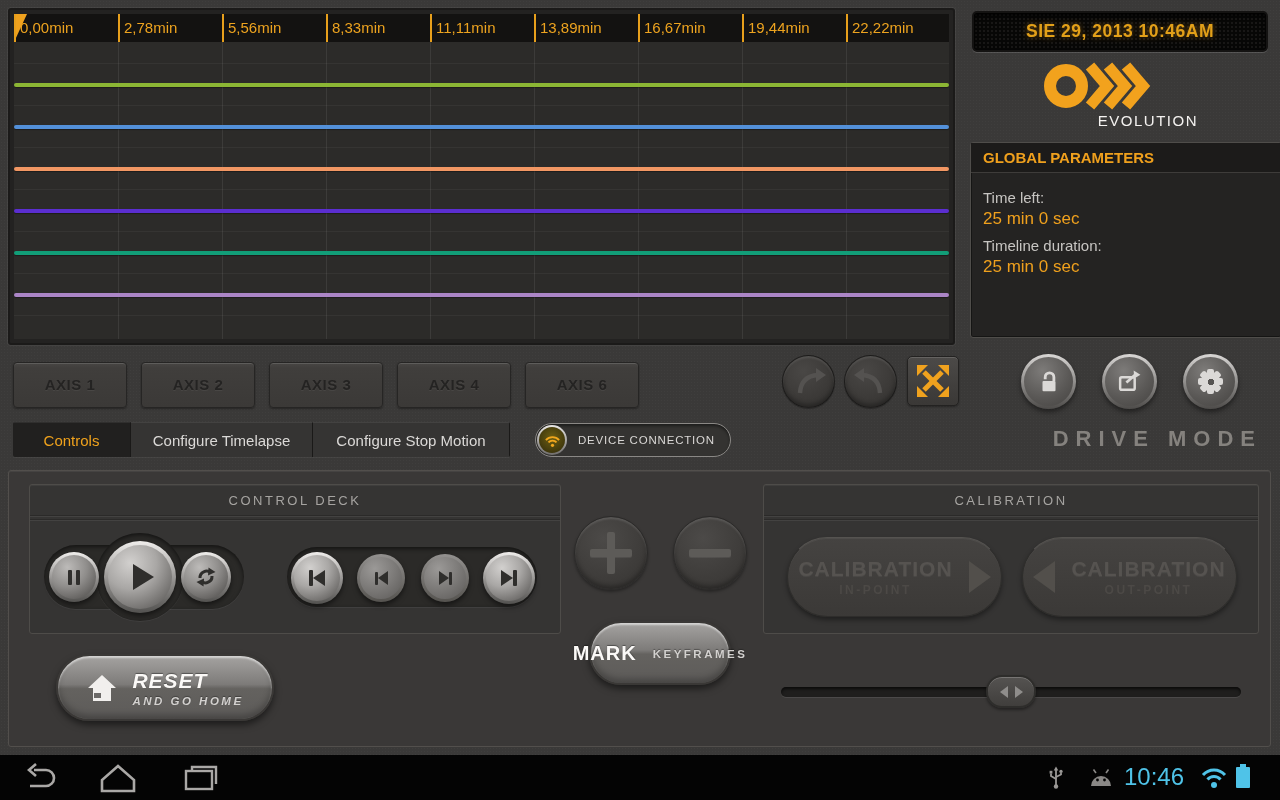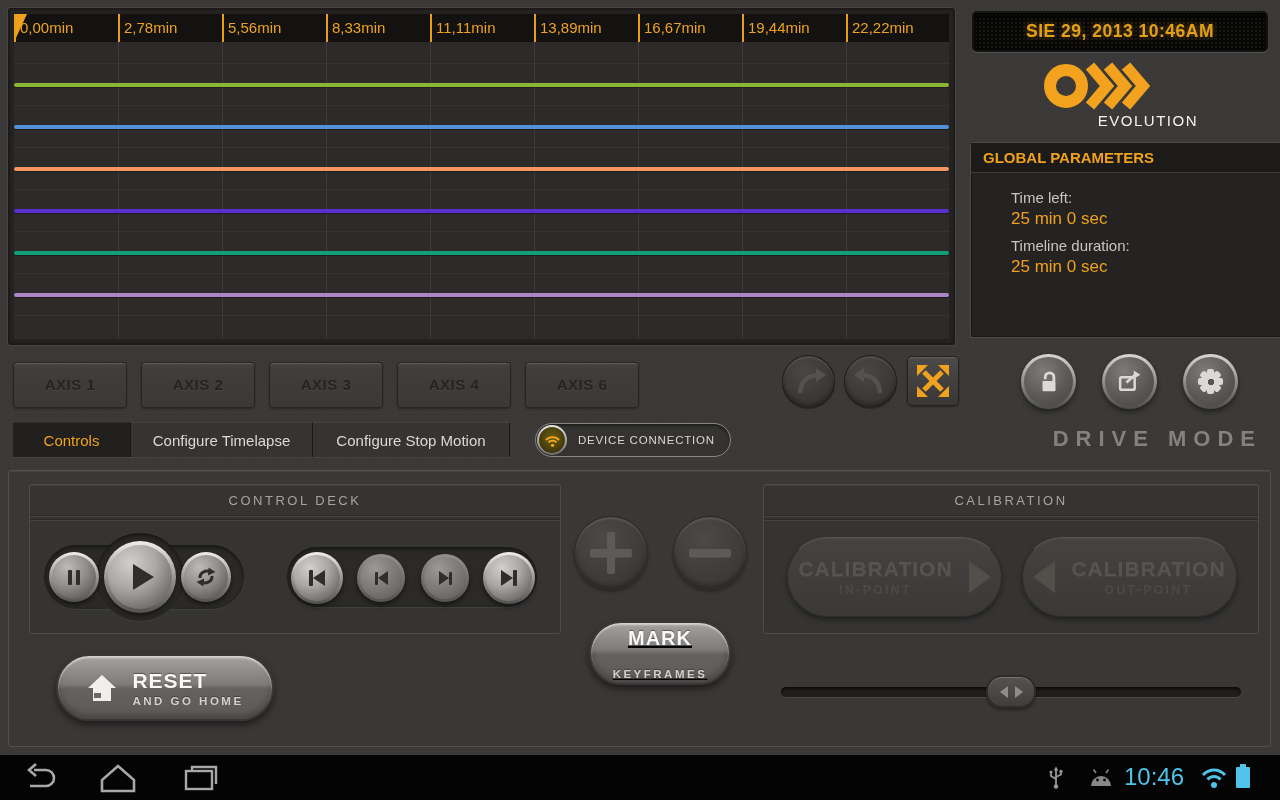--- a/index.html
+++ b/index.html
@@ -28,21 +28,21 @@
     background-image:radial-gradient(circle, #181716 1px, transparent 1.3px); background-size:4px 4px;
     border:2px solid #141312; box-shadow:0 1px 0 rgba(255,255,255,.14), inset 0 2px 5px #000;
     text-align:center; line-height:37px; font-size:17.5px; font-weight:bold; letter-spacing:.5px;
     color:#e2a019; text-shadow:0 0 6px rgba(240,162,30,.45); }
   .logo-mark { left:1044px; top:60px; }
   .logo-text { left:1040px; top:112px; width:158px; text-align:right; font-size:15px; color:#f4f2f0; letter-spacing:1.5px; }
   .gp-panel { left:970px; top:142px; width:312px; height:196px; background:#242322; border:1px solid #4f4d4a;
     border-radius:3px; box-shadow:inset 0 0 0 1px rgba(0,0,0,.4); }
   .gp-header { height:30px; line-height:30px; background:#1c1b1a; border-bottom:1px solid #3e3c3a;
     padding:0 12px; font-size:15px; font-weight:bold; color:#efa01d; }
-  .gp-body { padding:8px 12px;margin-left:28px; }
+  .gp-body { padding:8px 12px; }
   .gp-label { font-size:15px; color:#c7c5c2; margin-top:8px; }
   .gp-value { font-size:17px; color:#efa01d; margin-top:3px; }
 
   
   .axis-row { left:13px; top:362px; height:46px; display:flex; gap:14px; }
   .axis-btn { width:114px; height:46px; border-radius:4px; background:linear-gradient(#484644,#403e3c 12%,#3b3937);
     border:1px solid #262524; box-shadow:inset 0 1px 0 rgba(255,255,255,.13), 0 1px 2px rgba(0,0,0,.35);
     font-size:15px; font-weight:bold; letter-spacing:.5px; color:#242322; text-align:center; line-height:44px;
     text-shadow:0 1px 0 rgba(255,255,255,.06); }
 
@@ -394,21 +394,21 @@
       <div class="pm-glyph">
           <div class="h"></div>
           <div class="v"></div>
         </div>
     </div>
     <div class="pm-btn abs" style="left:664px; top:45px;">
       <div class="pm-glyph">
           <div class="h"></div>
         </div>
     </div>
-    <div class="metal-pill abs" style="left:580px; top:150px; width:142px; height:64px; flex-direction:column; gap:16px;text-decoration:underline;">
+    <div class="metal-pill abs" style="left:580px; top:150px; width:142px; height:64px; flex-direction:row; gap:16px;">
       <div class="pill-title" style="font-size:20px;">MARK</div>
       <div class="pill-sub">KEYFRAMES</div>
     </div>
 
     <div class="sub-panel" style="left:754px; top:13px; width:496px; height:150px;">
       <div class="sub-title">CALIBRATION</div>
       <div class="groove" style="top:30px;"></div>
       <div class="groove" style="top:34px;"></div>
       <div class="calib-btn" style="left:23px; top:52px;">
         <div>
@@ -419,21 +419,21 @@
       </div>
       <div class="calib-btn" style="left:258px; top:52px;">
         <div class="calib-tri-l"></div>
         <div>
           <div class="calib-title">CALIBRATION</div>
           <div class="calib-sub">OUT-POINT</div>
         </div>
       </div>
     </div>
 
-    <div class="metal-pill abs" style="left:47px; top:183px; width:218px; height:67px;">
+    <div class="metal-pill abs" style="left:47px; top:183px; width:218px; height:67px;font-style:italic;">
       <svg width="32" height="30" viewBox="0 0 32 30">
         <path d="M16 2 L30 15 H25 V28 H7 V15 H2 Z" fill="#f1efed"></path>
         <rect x="8" y="20" width="7" height="5" fill="#6b6967"></rect>
       </svg>
       <div style="text-align:left;">
         <div class="pill-title">RESET</div>
         <div class="pill-sub">AND GO HOME</div>
       </div>
     </div>
 

